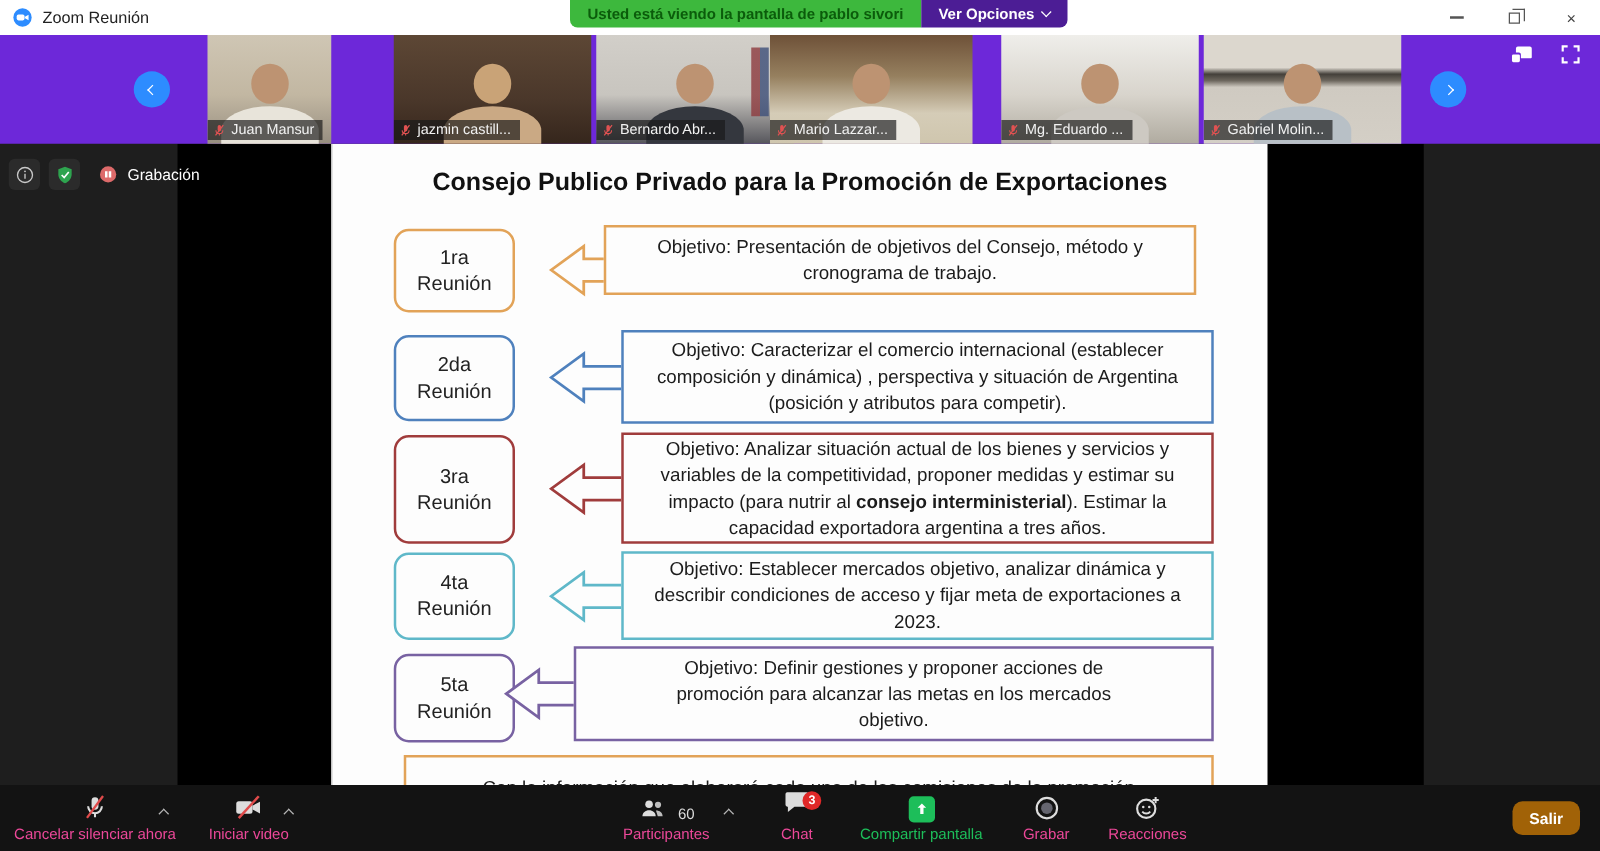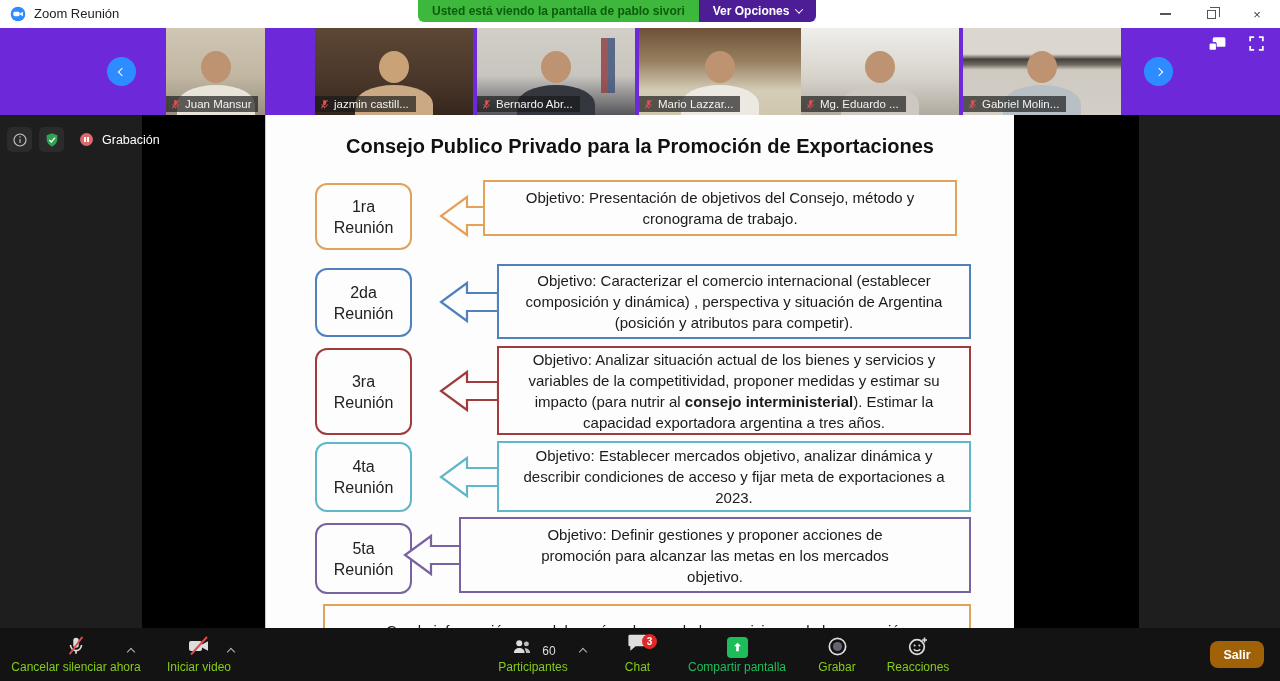--- a/index.html
+++ b/index.html
@@ -3,21 +3,21 @@
 <meta charset="utf-8">
 <style>
   html,body{margin:0;padding:0;background:#000;}
   *{box-sizing:border-box;font-family:"Liberation Sans",sans-serif;}
   .screen{position:relative;width:1280px;height:681px;overflow:hidden;background:#1e1e1e;}
 
   
   .titlebar{position:absolute;top:0;left:0;width:1280px;height:28px;background:#fff;z-index:30;}
   .zoom-logo{position:absolute;left:10px;top:6px;width:16px;height:16px;}
   .win-title{position:absolute;left:34px;top:6px;font-size:13px;color:#222;}
-  .banner{position:absolute;left:418px;top:0;height:22px;display:flex;align-items:stretch;}
+  .banner{position:absolute;left:456px;top:0;height:22px;display:flex;align-items:stretch;}
   .banner-green{background:#3db83d;color:#0b5c0b;font-size:12px;font-weight:bold;display:flex;align-items:center;padding:0 14px;border-bottom-left-radius:6px;}
   .banner-opts{background:#4c1d95;color:#fff;font-size:12px;font-weight:bold;display:flex;align-items:center;gap:7px;padding:0 14px;border-bottom-right-radius:6px;cursor:pointer;}
   .win-ctrls{position:absolute;right:0;top:0;height:28px;display:flex;}
   .win-btn{width:46px;height:28px;display:flex;align-items:center;justify-content:center;color:#444;font-size:13px;}
   .ico-min{width:11px;height:1.5px;background:#555;}
   .ico-restore{position:relative;width:9px;height:9px;border:1.2px solid #555;}
   .ico-restore::before{content:"";position:absolute;left:2px;top:-4px;width:9px;height:9px;border:1.2px solid #555;border-left:none;border-bottom:none;}
 
   
   .chev{display:inline-block;width:6px;height:6px;border-right:1.6px solid currentColor;border-bottom:1.6px solid currentColor;}
@@ -68,21 +68,21 @@
   .rec-wrap{display:flex;align-items:center;gap:9px;margin-left:9px;}
   .rec-dot{width:13px;height:13px;border-radius:50%;background:#dd6a6a;position:relative;}
   .rec-dot::before,.rec-dot::after{content:"";position:absolute;top:4px;width:1.6px;height:5px;background:#fff;}
   .rec-dot::before{left:4.4px;} .rec-dot::after{left:7.4px;}
   .rec-label{color:#fff;font-size:12.5px;}
 
   
   .toolbar{position:absolute;top:628px;left:0;width:1280px;height:53px;background:#131313;}
   .tb-item{position:absolute;top:0;height:53px;text-align:center;cursor:pointer;}
   .tb-ico{height:30px;display:flex;align-items:flex-end;justify-content:center;}
-  .tb-label{font-size:12px;color:#84cc16;margin-top:2px;white-space:nowrap;}
+  .tb-label{font-size:12px;color:#ec4899;margin-top:2px;white-space:nowrap;}
   .tb-label.green{color:#1dbe5a;}
   .tb-chev{position:absolute;color:#b5b5b5;cursor:pointer;}
   .count{font-size:12px;color:#ddd;margin-left:4px;}
   .badge{position:absolute;top:3px;right:-8px;min-width:15px;height:15px;border-radius:8px;background:#e02828;color:#fff;font-size:10px;font-weight:bold;display:flex;align-items:center;justify-content:center;padding:0 3px;}
   .share-ico{width:21px;height:21px;border-radius:4px;background:#1dbe5a;display:flex;align-items:center;justify-content:center;}
   .leave-btn{position:absolute;left:1210px;top:13px;width:54px;height:27px;border-radius:8px;background:#a16207;color:#fff;font-size:12.5px;font-weight:bold;border:none;display:flex;align-items:center;justify-content:center;cursor:pointer;}
 </style>
 </head>
 <body>
 
@@ -155,21 +155,21 @@
         <svg width="11" height="11" viewBox="0 0 16 16">
             <rect x="6" y="1.5" width="4" height="7.5" rx="2" fill="#e05252"></rect>
             <path d="M4 7.5a4 4 0 0 0 8 0" stroke="#e05252" stroke-width="1.2" fill="none"></path>
             <line x1="8" y1="11.5" x2="8" y2="13.8" stroke="#e05252" stroke-width="1.2"></line>
             <line x1="3.5" y1="13.5" x2="12.5" y2="1.5" stroke="#e05252" stroke-width="1.5"></line>
           </svg>
         <span>Bernardo Abr...</span>
       </div>
     </div>
 
-    <div class="thumb t3" style="left:639px;width:162px;">
+    <div class="thumb t3" style="left:616px;width:162px;">
       <div class="head"></div>
         <div class="torso"></div>
       <div class="nametag">
         <svg width="11" height="11" viewBox="0 0 16 16">
             <rect x="6" y="1.5" width="4" height="7.5" rx="2" fill="#e05252"></rect>
             <path d="M4 7.5a4 4 0 0 0 8 0" stroke="#e05252" stroke-width="1.2" fill="none"></path>
             <line x1="8" y1="11.5" x2="8" y2="13.8" stroke="#e05252" stroke-width="1.2"></line>
             <line x1="3.5" y1="13.5" x2="12.5" y2="1.5" stroke="#e05252" stroke-width="1.5"></line>
           </svg>
         <span>Mario Lazzar...</span>

